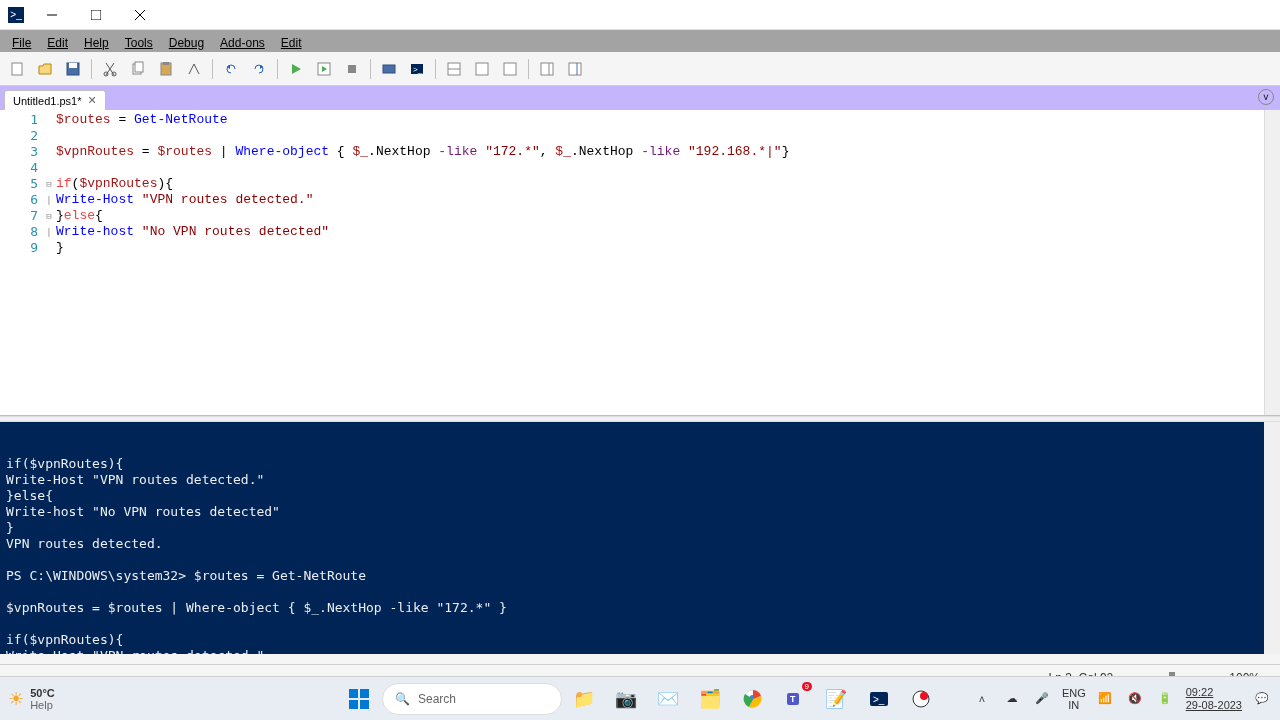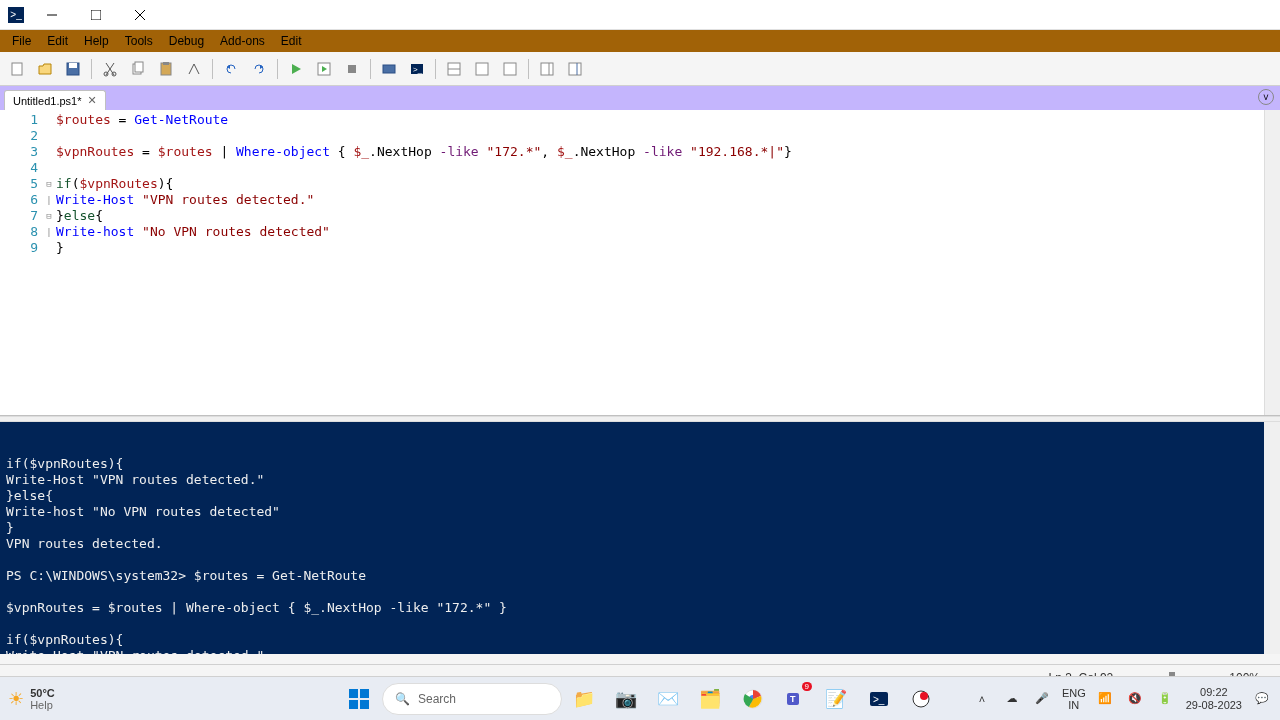--- a/index.html
+++ b/index.html
@@ -4,64 +4,64 @@
 <style>
 * { margin: 0; padding: 0; box-sizing: border-box; }
 body { font-family: "Segoe UI", sans-serif; font-size: 12px; width: 1280px; height: 720px; overflow: hidden; background: #f0f0f0; }
 
 .titlebar { height: 30px; background: #fff; display: flex; align-items: center; padding: 0 8px; border-bottom: 1px solid #e0e0e0; }
 .titlebar-icon { width: 16px; height: 16px; background: #012456; margin-right: 6px; display: flex; align-items: center; justify-content: center; color: #fff; font-size: 10px; }
 .titlebar-text { flex: 1; color: #000; font-size: 12px; }
 .win-controls { display: flex; gap: 0; }
 .win-btn { width: 44px; height: 30px; display: flex; align-items: center; justify-content: center; cursor: pointer; color: #000; }
 
-.menubar { height: 22px; background: #a16207; display: flex; align-items: center; padding: 0 4px; }
+.menubar { height: 22px; background: #a3a3a3; display: flex; align-items: flex-end; padding: 0 4px; text-decoration: underline; }
 .menu-item { padding: 2px 8px; cursor: pointer; font-size: 12px; }
 
 .toolbar { height: 34px; background: #f5f5f5; border-bottom: 1px solid #d0d0d0; display: flex; align-items: center; padding: 0 4px; gap: 2px; }
 .tool-btn { width: 26px; height: 26px; display: flex; align-items: center; justify-content: center; cursor: pointer; border-radius: 2px; }
 .tool-sep { width: 1px; height: 20px; background: #c0c0c0; margin: 0 3px; }
 
 .tab-bar { height: 24px; background: #c4b5fd; display: flex; align-items: flex-end; padding: 0 4px; position: relative; }
 .tab { background: #fff; border: 1px solid #c0c0c0; border-bottom: none; padding: 3px 8px; font-size: 11px; display: flex; align-items: center; gap: 6px; border-radius: 3px 3px 0 0; }
 .tab-close { cursor: pointer; color: #666; font-size: 11px; }
 .panel-toggle { position: absolute; right: 6px; top: 3px; width: 16px; height: 16px; border: 1px solid #888; border-radius: 50%; display: flex; align-items: center; justify-content: center; cursor: pointer; font-size: 10px; }
 
 .editor { height: 306px; background: #fff; display: flex; font-family: Consolas, monospace; font-size: 13px; overflow: hidden; position: relative; border-bottom: 1px solid #c0c0c0; }
 .gutter { width: 44px; text-align: right; padding: 2px 6px 0 0; color: #2b91af; background: #fff; line-height: 16px; user-select: none; }
 .gutter div { height: 16px; }
 .fold-col { width: 10px; padding-top: 2px; line-height: 16px; color: #888; font-size: 9px; }
 .fold-col div { height: 16px; display:flex; align-items:center; justify-content:center; }
-.code { flex: 1; padding: 2px 0 16px 2px; line-height: 16px; white-space: pre; }
+.code { flex: 1; padding: 2px 0 16px 2px; line-height: 16px; white-space: pre; font-family: Liberation Mono, monospace; }
 .code div { height: 16px; }
 .var { color: #a31515; }
 .op { color: #000; }
 .cmd { color: #0000ff; }
-.kw { color: #14532d; }
+.kw { color: #ef4444; }
 .str { color: #8b0000; }
 .param { color: #701a75; }
 .scroll-right-ed { position:absolute; right:0; top:0; width:16px; height:100%; background:#f0f0f0; border-left:1px solid #ddd;}
 
 .hsplit { height: 6px; background: #f0f0f0; border-top:1px solid #ddd; border-bottom:1px solid #ddd;}
 
 .console { height: 232px; background: #012456; color: #eee; font-family: Consolas, monospace; font-size: 13px; padding: 2px 6px; line-height: 16px; white-space: pre; overflow: hidden; position:relative;}
 .console .scroll-right { position:absolute; right:0; top:0; width:16px; height:100%; background:#f0f0f0;}
 
 .statusbar { height: 26px; background: #f5f5f5; border-top: 1px solid #d0d0d0; display: flex; align-items: center; padding: 0 10px; font-size: 12px; color: #333; }
 .status-spacer { flex: 1; }
 .status-seg { margin: 0 10px; }
 
 .taskbar { position: absolute; bottom: 0; left: 0; right: 0; height: 44px; background: #e8ecf3; display: flex; align-items: center; padding: 0 8px; border-top: 1px solid #d0d0d0; }
 .weather { display: flex; align-items: center; gap: 6px; font-size: 11px; color: #333; }
 .tb-center { position: absolute; left: 50%; transform: translateX(-50%); display: flex; align-items: center; gap: 4px; }
 .tb-icon { width: 38px; height: 38px; display: flex; align-items: center; justify-content: center; cursor: pointer; border-radius: 4px; font-size: 18px; }
 .search-box { width: 180px; height: 32px; background: #fff; border-radius: 16px; display: flex; align-items: center; padding: 0 12px; gap: 8px; font-size: 12px; color: #666; border:1px solid #ddd;}
 .tb-right { margin-left: auto; display: flex; align-items: center; gap: 10px; font-size: 11px; color: #333; }
 .tb-small { width:20px; text-align:center; cursor:pointer;}
-.clock { text-align: center; line-height: 13px; }
+.clock { text-align: left; line-height: 13px; text-decoration: underline; }
 .badge { position: relative; }
 .badge::after { content: attr(data-badge); position: absolute; top: 2px; right: 2px; background: #e81123; color: #fff; font-size: 8px; border-radius: 8px; padding: 0 3px; }
 
 svg { display: block; }
 </style>
 </head>
 <body>
 
 <div class="titlebar">
   <div class="titlebar-icon">&gt;_</div>

